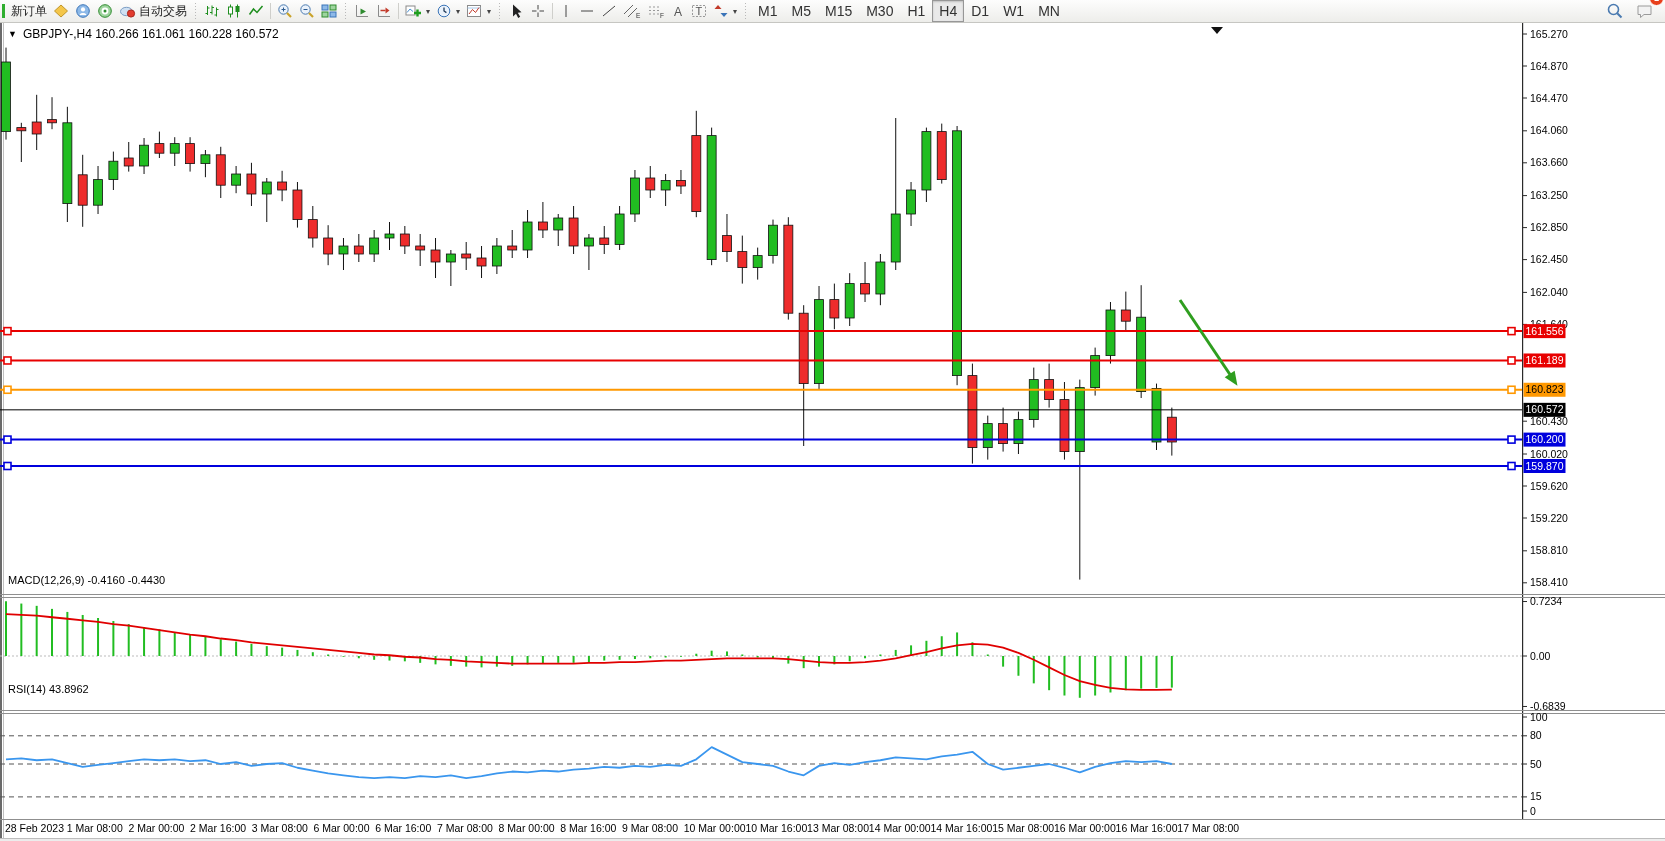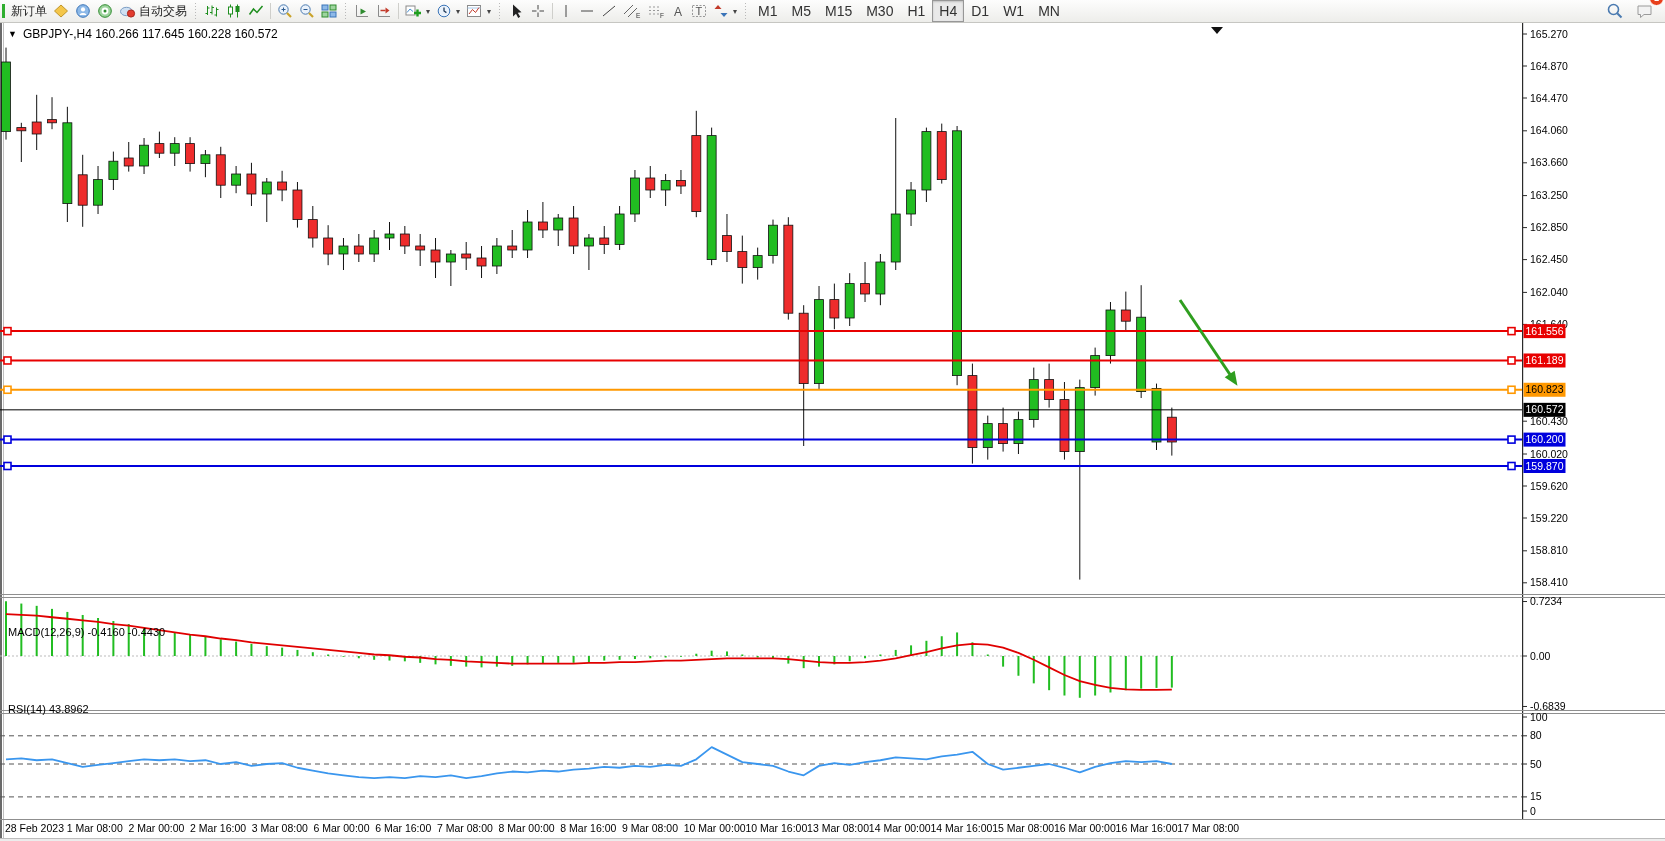--- a/index.html
+++ b/index.html
@@ -15,22 +15,22 @@
   .tf.active{background:#e9e9e9;border:1px solid #979797;box-shadow:inset 0 1px 2px rgba(0,0,0,.18);}
   #tb-right{margin-left:auto;display:flex;align-items:center;gap:6px;padding-right:6px;}
   #chat-btn{position:relative;}
   #chat-badge{position:absolute;top:-4px;right:-7px;background:#e8401c;color:#fff;font-size:9px;font-weight:bold;
     border-radius:50%;width:13px;height:13px;line-height:13px;text-align:center;border:1px solid #fff;}
   #chart-area{position:relative;width:1665px;height:818px;}
   #plot{position:absolute;left:0;top:0;}
   .overlay-label{position:absolute;font-size:11px;color:#000;pointer-events:none;}
   #chart-title{left:8px;top:4px;font-size:12px;display:flex;gap:6px;align-items:center;}
   #chart-title .tri{font-size:9px;}
-  #macd-label{left:8px;top:603px;}
-  #rsi-label{left:8px;top:680px;}
+  #macd-label{left:8px;top:551px;}
+  #rsi-label{left:8px;top:660px;}
 </style>
 </head>
 <body>
 
 <div id="toolbar">
   <span style="width:3px;height:14px;background:#2fae2f;margin-right:3px"></span>
   <span class="btn">
     <span>新订单</span>
   </span>
   <span class="btn">
@@ -586,17 +586,17 @@
         <text x="992.2" y="809" font-size="10.5" font-family="Liberation Sans,sans-serif" fill="#000">15 Mar 08:00</text>
         <text x="1053.9" y="809" font-size="10.5" font-family="Liberation Sans,sans-serif" fill="#000">16 Mar 00:00</text>
         <text x="1115.6000000000001" y="809" font-size="10.5" font-family="Liberation Sans,sans-serif" fill="#000">16 Mar 16:00</text>
         <text x="1177.3" y="809" font-size="10.5" font-family="Liberation Sans,sans-serif" fill="#000">17 Mar 08:00</text>
       </g>
       <rect x="0" y="815" width="1665" height="1" fill="#bdbdbd"></rect>
       <rect x="0" y="816" width="1665" height="2" fill="#ececec"></rect>
     </svg>
   <div id="chart-title" class="overlay-label">
     <span class="tri">▼</span>
-    <span>GBPJPY-,H4  160.266 117.645 160.228 160.572</span>
+    <span>GBPJPY-,H4  160.266 161.061 160.228 160.572</span>
   </div>
   <div id="macd-label" class="overlay-label">MACD(12,26,9) -0.4160 -0.4430</div>
   <div id="rsi-label" class="overlay-label">RSI(14) 43.8962</div>
 </div>
 
 </body></html>

